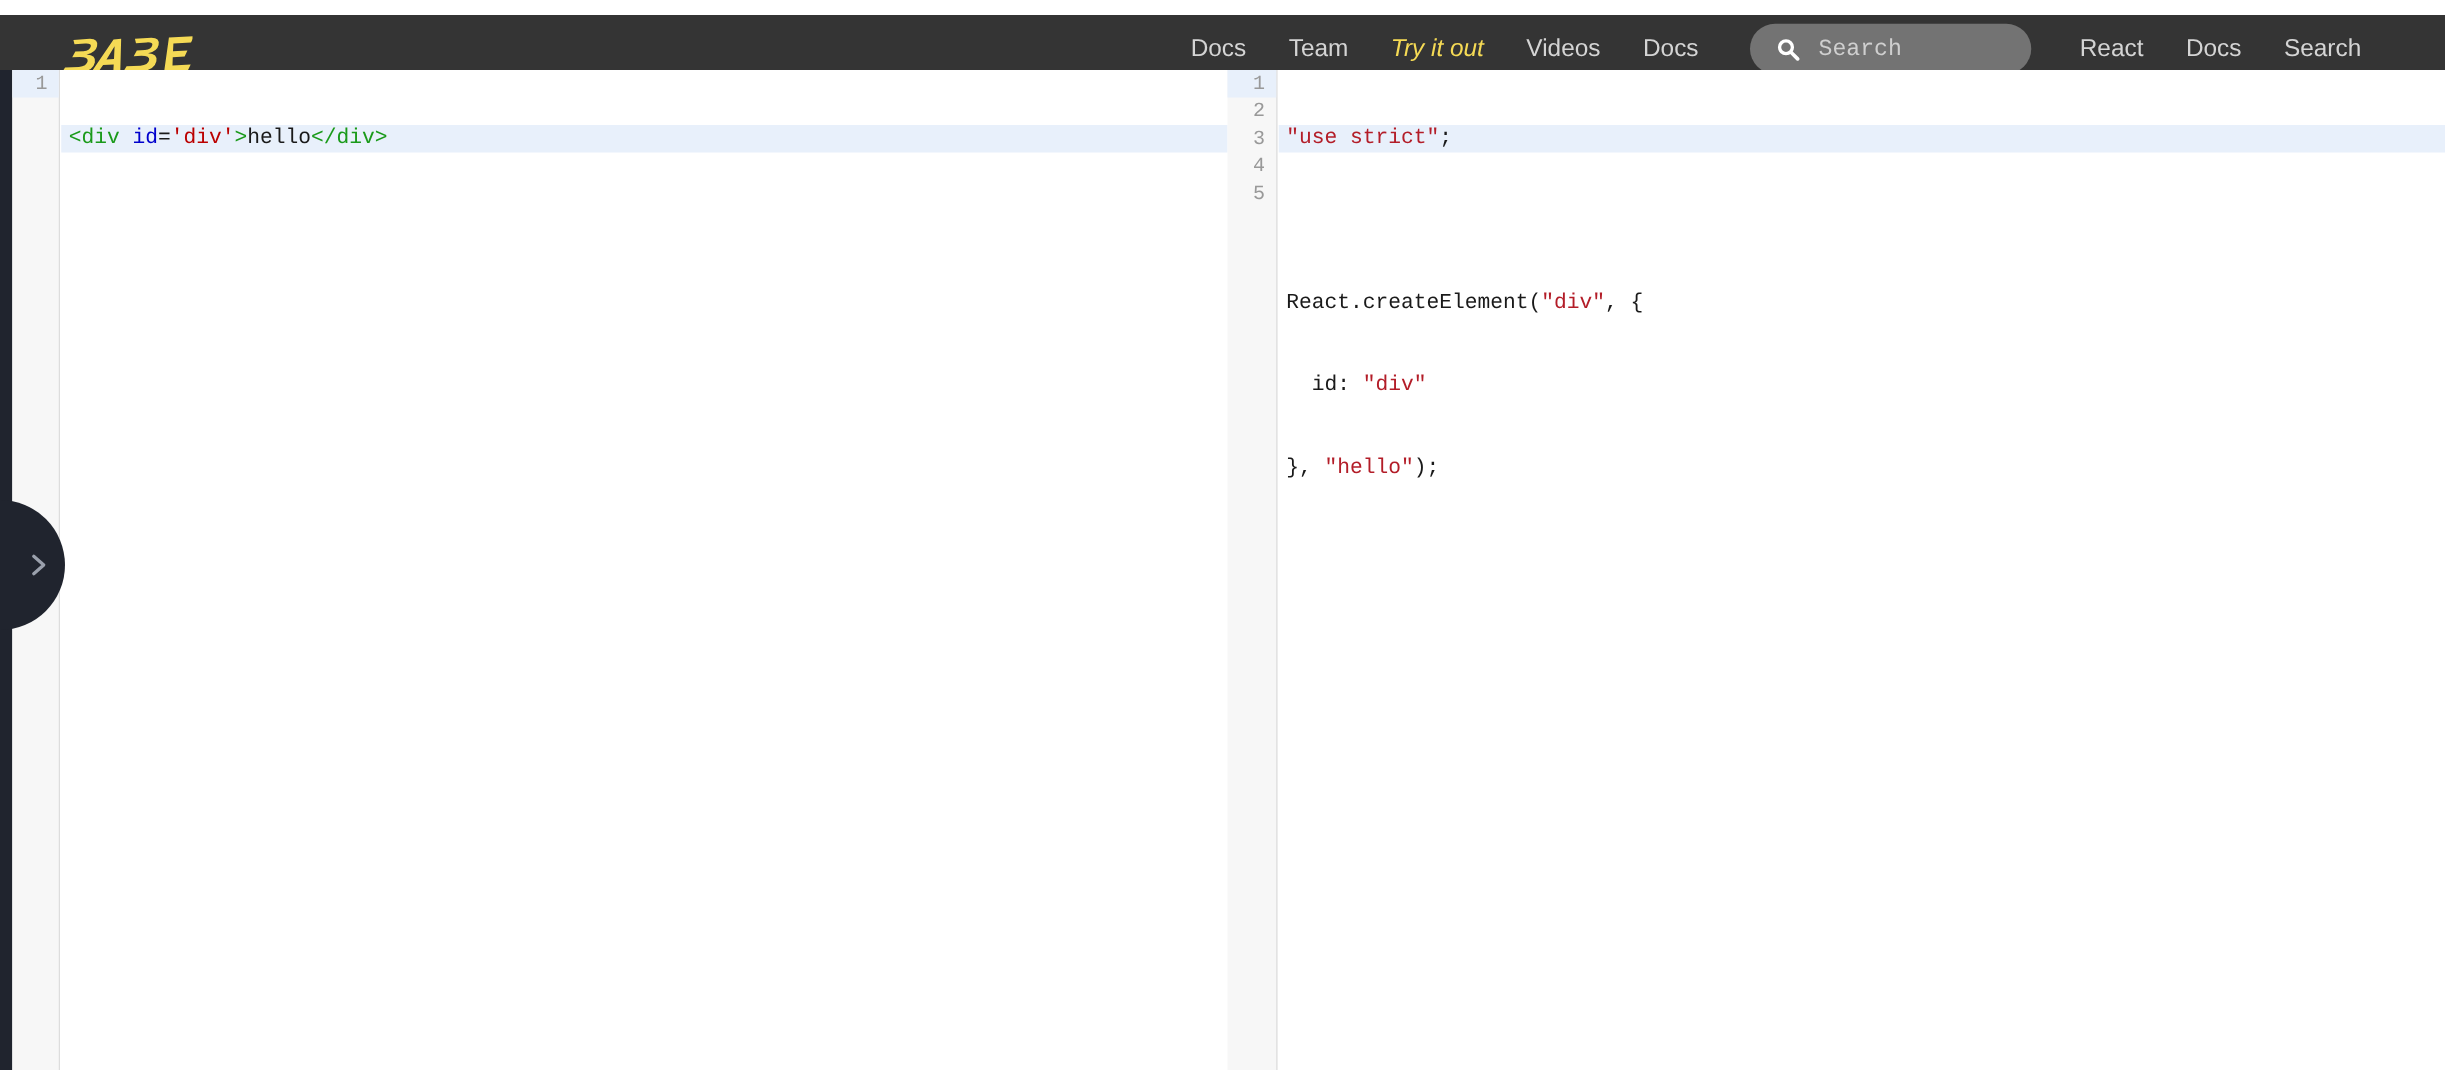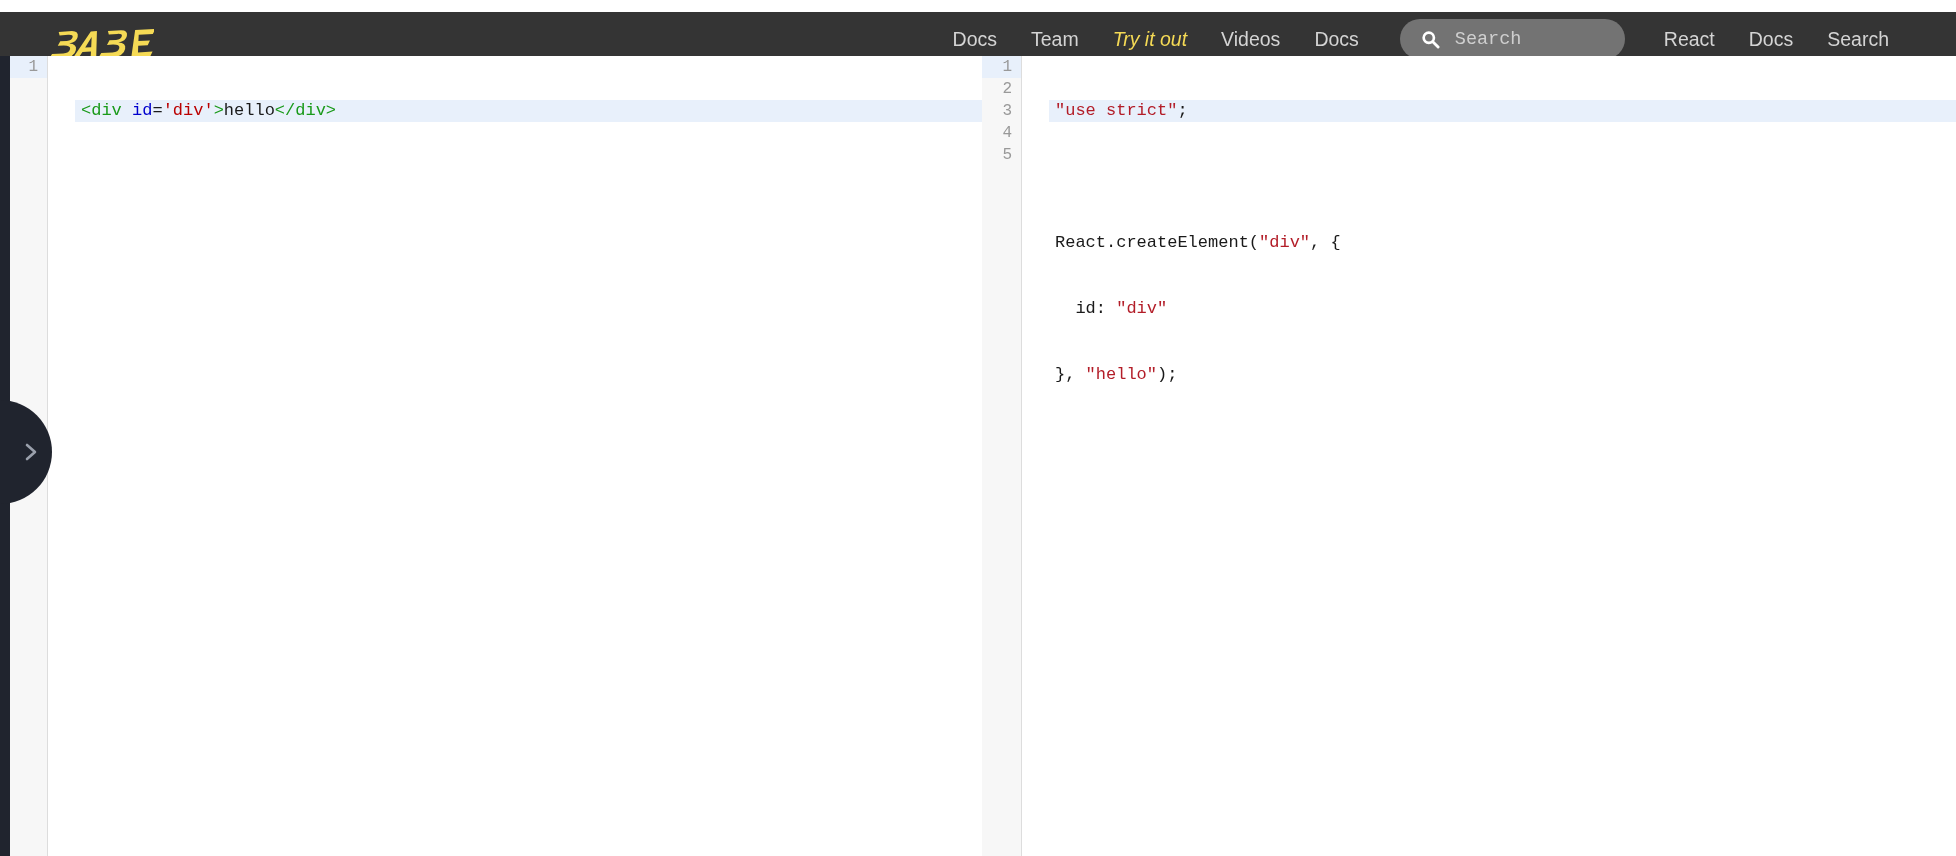--- a/index.html
+++ b/index.html
@@ -104,21 +104,20 @@
   .gutter-output { left: 982px;  width: 40px; }
 
   .code {
     position: absolute;
     top: 0;
     height: 800px;
     font-family: "Liberation Mono", "DejaVu Sans Mono", monospace;
     font-size: 17px;
     line-height: 22px;
     white-space: pre;
-    margin-left: 26px;
   }
   .code-input  { left: 49px;   width: 933px; }
   .code-output { left: 1023px; width: 933px; }
 
   .line {
     height: 22px;
     line-height: 22px;
     padding-left: 6px;
   }
   .line.highlight { background: #e8f0fb; }

